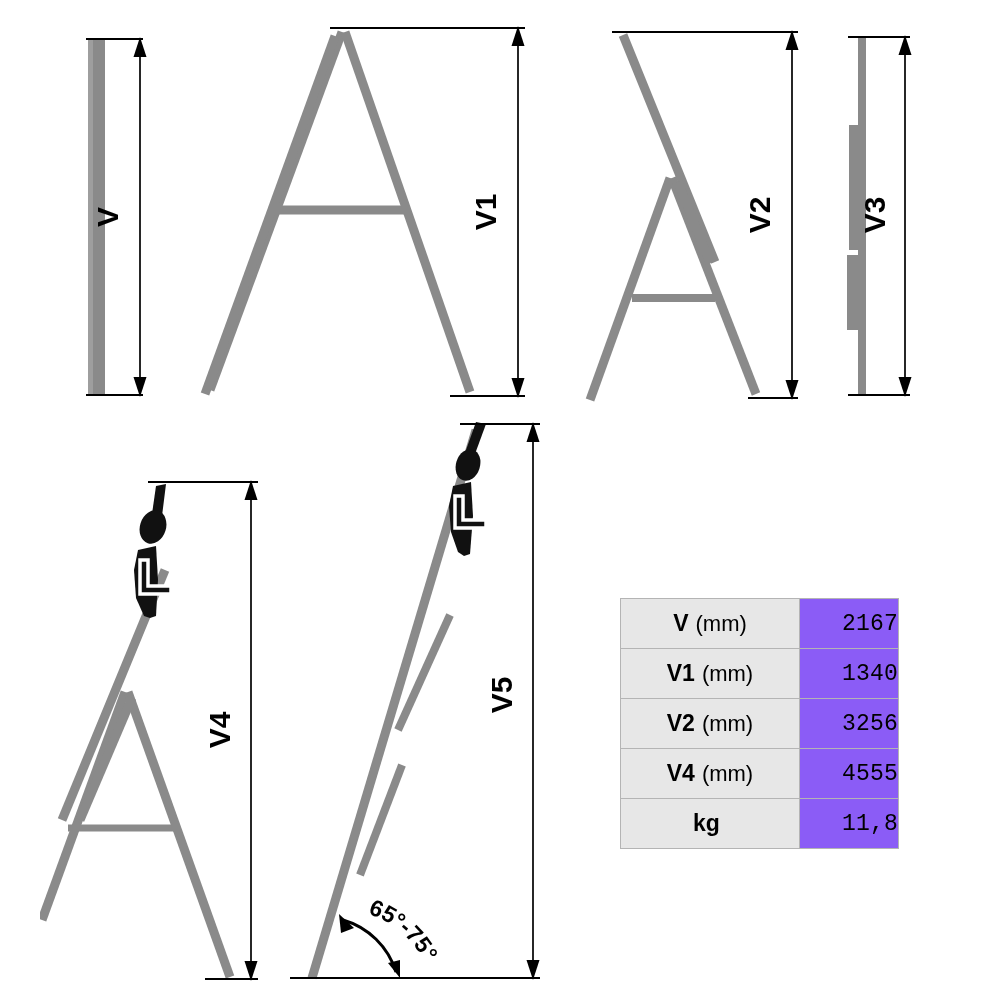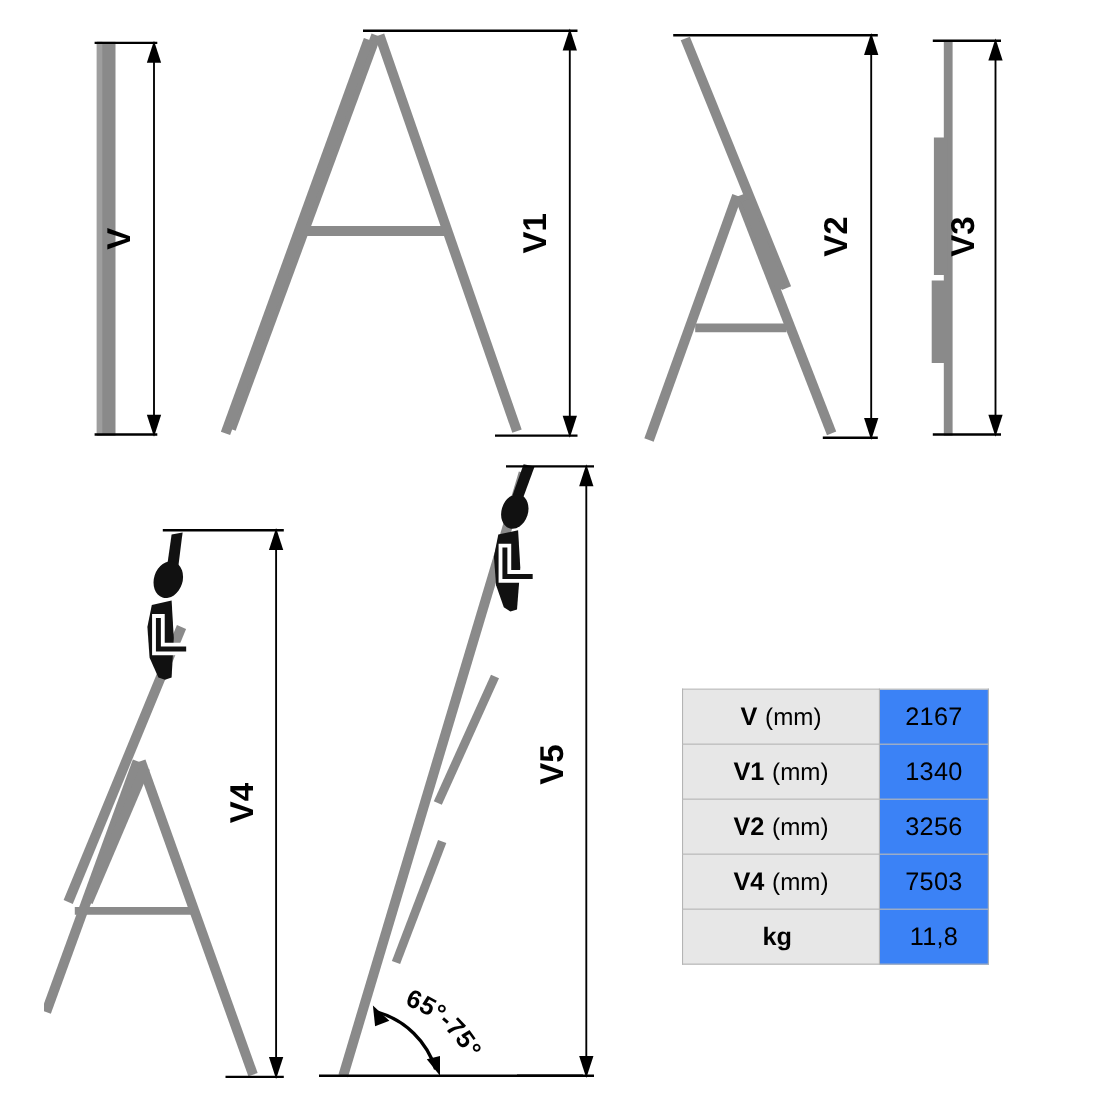--- a/index.html
+++ b/index.html
@@ -29,38 +29,38 @@
 
   
   #spec-table {
     position: absolute;
     left: 620px;
     top: 598px;
     width: 279px;
     border-collapse: collapse;
     border: 1px solid #b4b4b4;
     background: #ffffff;
-    margin-top: 28px;
   }
   #spec-table td {
     border: 1px solid #b4b4b4;
     height: 49px;
     padding: 0;
     vertical-align: middle;
   }
   td.label-cell {
     background: #e7e7e7;
     text-align: center;
     width: 180px;
     white-space: nowrap;
   }
   td.value-cell {
-    background: #3b82f6;
-    text-align: center;
+    background: #8b5cf6;
+    text-align: right;
     width: 99px;
+    font-family: Liberation Mono, monospace;
   }
   .lbl-sym {
     font-weight: bold;
     font-size: 23px;
     letter-spacing: 0px;
   }
   .lbl-unit {
     font-weight: normal;
     font-size: 22px;
     margin-left: 7px;
@@ -254,21 +254,21 @@
         </td>
         <td class="value-cell">
           <span class="val">3256</span>
         </td>
       </tr>
       <tr>
         <td class="label-cell">
           <span class="lbl-sym">V4</span><span class="lbl-unit">(mm)</span>
         </td>
         <td class="value-cell">
-          <span class="val">7503</span>
+          <span class="val">4555</span>
         </td>
       </tr>
       <tr>
         <td class="label-cell">
           <span class="lbl-sym">kg</span><span class="lbl-unit"></span>
         </td>
         <td class="value-cell">
           <span class="val">11,8</span>
         </td>
       </tr>

